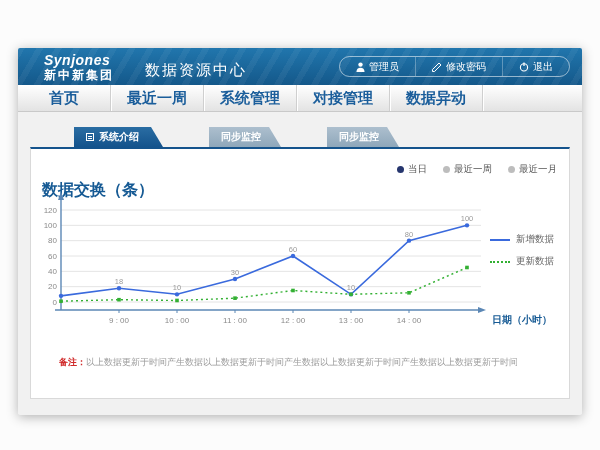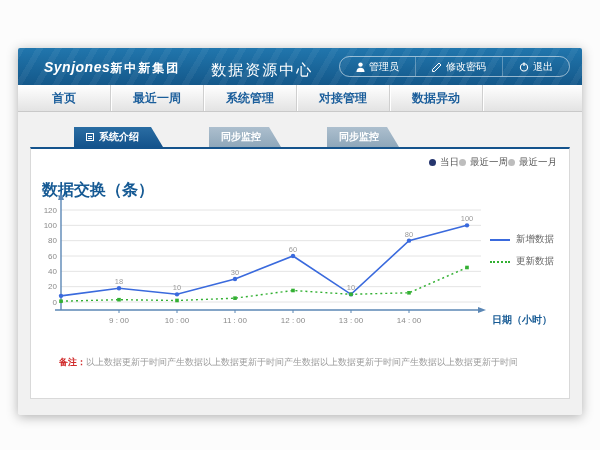--- a/index.html
+++ b/index.html
@@ -14,21 +14,21 @@
     border-radius:2px;
   }
   
   .topbar {
     height:37px; border-radius:2px 2px 0 0; position:relative;
     background:
       repeating-linear-gradient(120deg, rgba(255,255,255,.05) 0 6px, rgba(255,255,255,0) 6px 16px),
       linear-gradient(#2176ad,#14588a);
     display:flex; align-items:center; padding:0 12px 0 26px;
   }
-  .logo { display:flex; flex-direction:row; line-height:1; color:#fff; }
+  .logo { display:flex; flex-direction:column; line-height:1; color:#fff; }
   .logo-en { font-size:14px; font-weight:bold; font-style:italic; letter-spacing:.5px; }
   .logo-cn { font-size:12px; font-weight:bold; letter-spacing:2px; margin-top:2px; }
   .app-title {
     color:#fff; font-size:15px; letter-spacing:2px; margin-left:16px;
     padding-left:14px; border-left:1px solid rgba(255,255,255,.0); padding-top:8px;
   }
   .userbox {
     margin-left:auto; display:flex; align-items:center; height:21px;
     border:1px solid rgba(255,255,255,.55); border-radius:11px;
     color:#fff; font-size:10px;
@@ -36,42 +36,42 @@
   .userbox .u-item { display:flex; align-items:center; gap:4px; padding:0 16px; height:100%; }
   .userbox .u-item + .u-item { border-left:1px solid rgba(255,255,255,.3); }
   .u-item svg { display:block; }
   
   .menubar {
     height:27px; background:linear-gradient(#ffffff,#e3e3e3);
     border-bottom:1px solid #c9c9c9; display:flex;
   }
   .nav-item {
     width:93px; text-align:center; line-height:26px;
-    font-size:12px; font-weight:bold; color:#1b5e9b; cursor:pointer;
+    font-size:15px; font-weight:bold; color:#1b5e9b; cursor:pointer;
     border-right:1px solid #cfcfcf; box-shadow:1px 0 0 #fff;
   }
   
   .content { position:relative; height:302px; background:#f1f1f1; }
   .tabs { position:absolute; left:12px; top:15px; display:flex; height:20px; z-index:2; }
   .tab {
     height:20px; line-height:20px; color:#fff; font-size:10px; font-weight:bold;
     padding:0 20px 0 12px; margin-right:2px; cursor:pointer;
     clip-path:polygon(0 0, calc(100% - 12px) 0, 100% 100%, 0 100%);
     background:linear-gradient(#adbfce,#8fa7ba);
     display:flex; align-items:center; gap:5px;margin-left:44px;
   }
   .tab.active { background:linear-gradient(#2a6da3,#14538c); padding-right:24px; }
   .tab-icon { width:8px; height:8px; border:1px solid #fff; position:relative; display:inline-block; }
   .tab-icon::after { content:""; position:absolute; left:1px; top:2px; width:4px; height:1px; background:#fff; box-shadow:0 2px 0 #fff; }
   .panel {
     position:absolute; left:12px; top:35px; width:540px; height:252px;
     background:#fff; border:1px solid #d9d9d9; border-top:2px solid #14538c;
   }
   
-  .radios { position:absolute; top:7px; right:12px; display:flex; }
+  .radios { position:absolute; top:14px; right:12px; display:flex; gap:16px; }
   .radio { display:flex; align-items:center; gap:4px; font-size:9.5px; color:#555; cursor:pointer; }
   .radio .dot { width:7px; height:7px; border-radius:50%; background:#bdbdbd; }
   .radio.sel .dot { background:#26366e; }
   
   .ytitle { position:absolute; left:11px; top:31px; font-size:16px; font-weight:bold; color:#165a94; }
   
   .legend { position:absolute; left:459px; top:84px; display:flex; flex-direction:column; gap:9px; }
   .lg-row { display:flex; align-items:center; gap:6px; font-size:9.5px; color:#666; cursor:pointer;font-family:Liberation Mono, monospace; }
   .lg-sample { width:20px; height:0; border-top-width:2px; }
   

